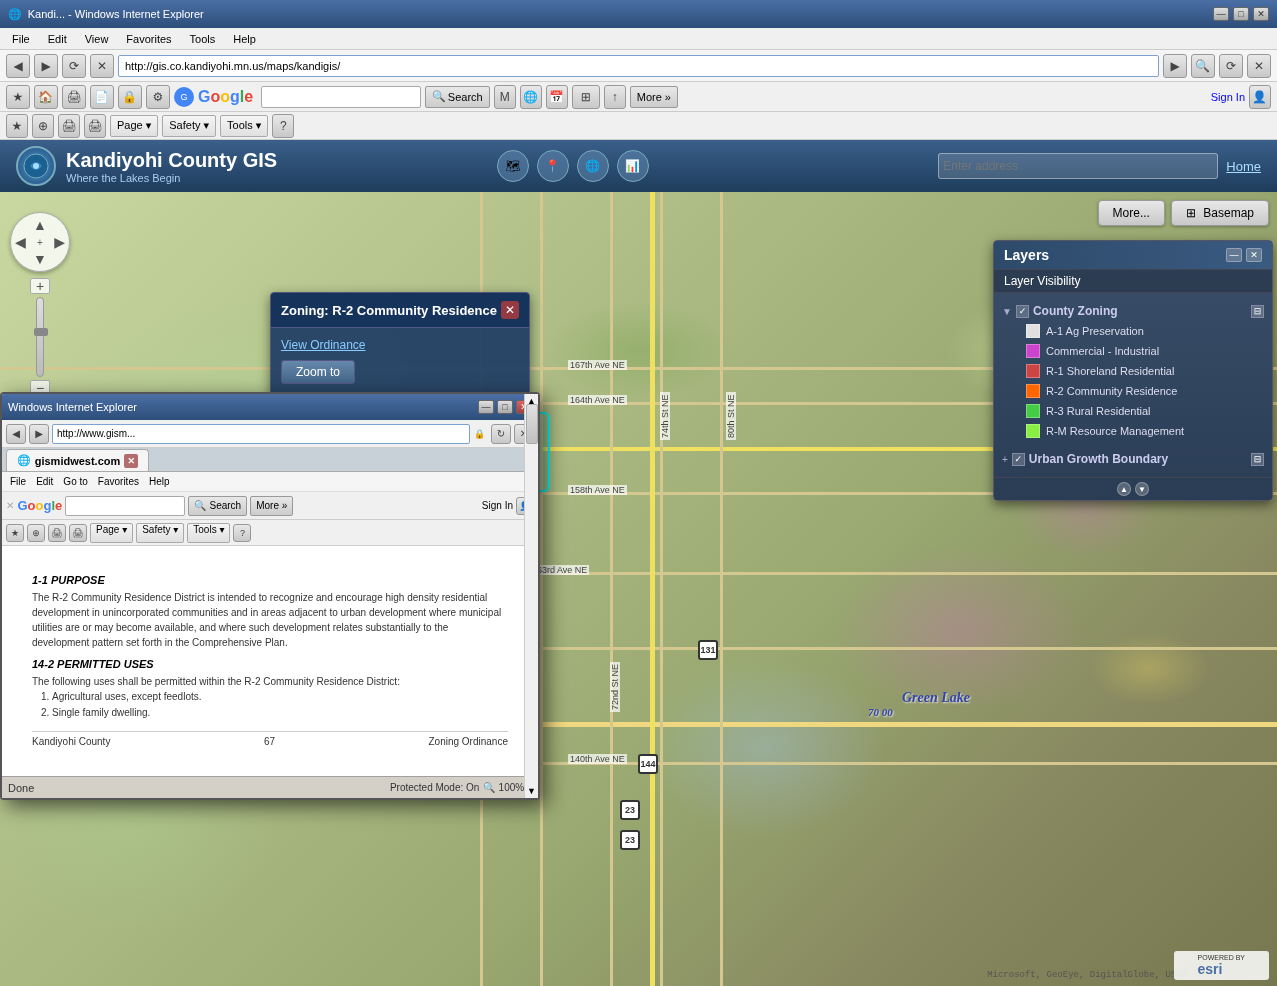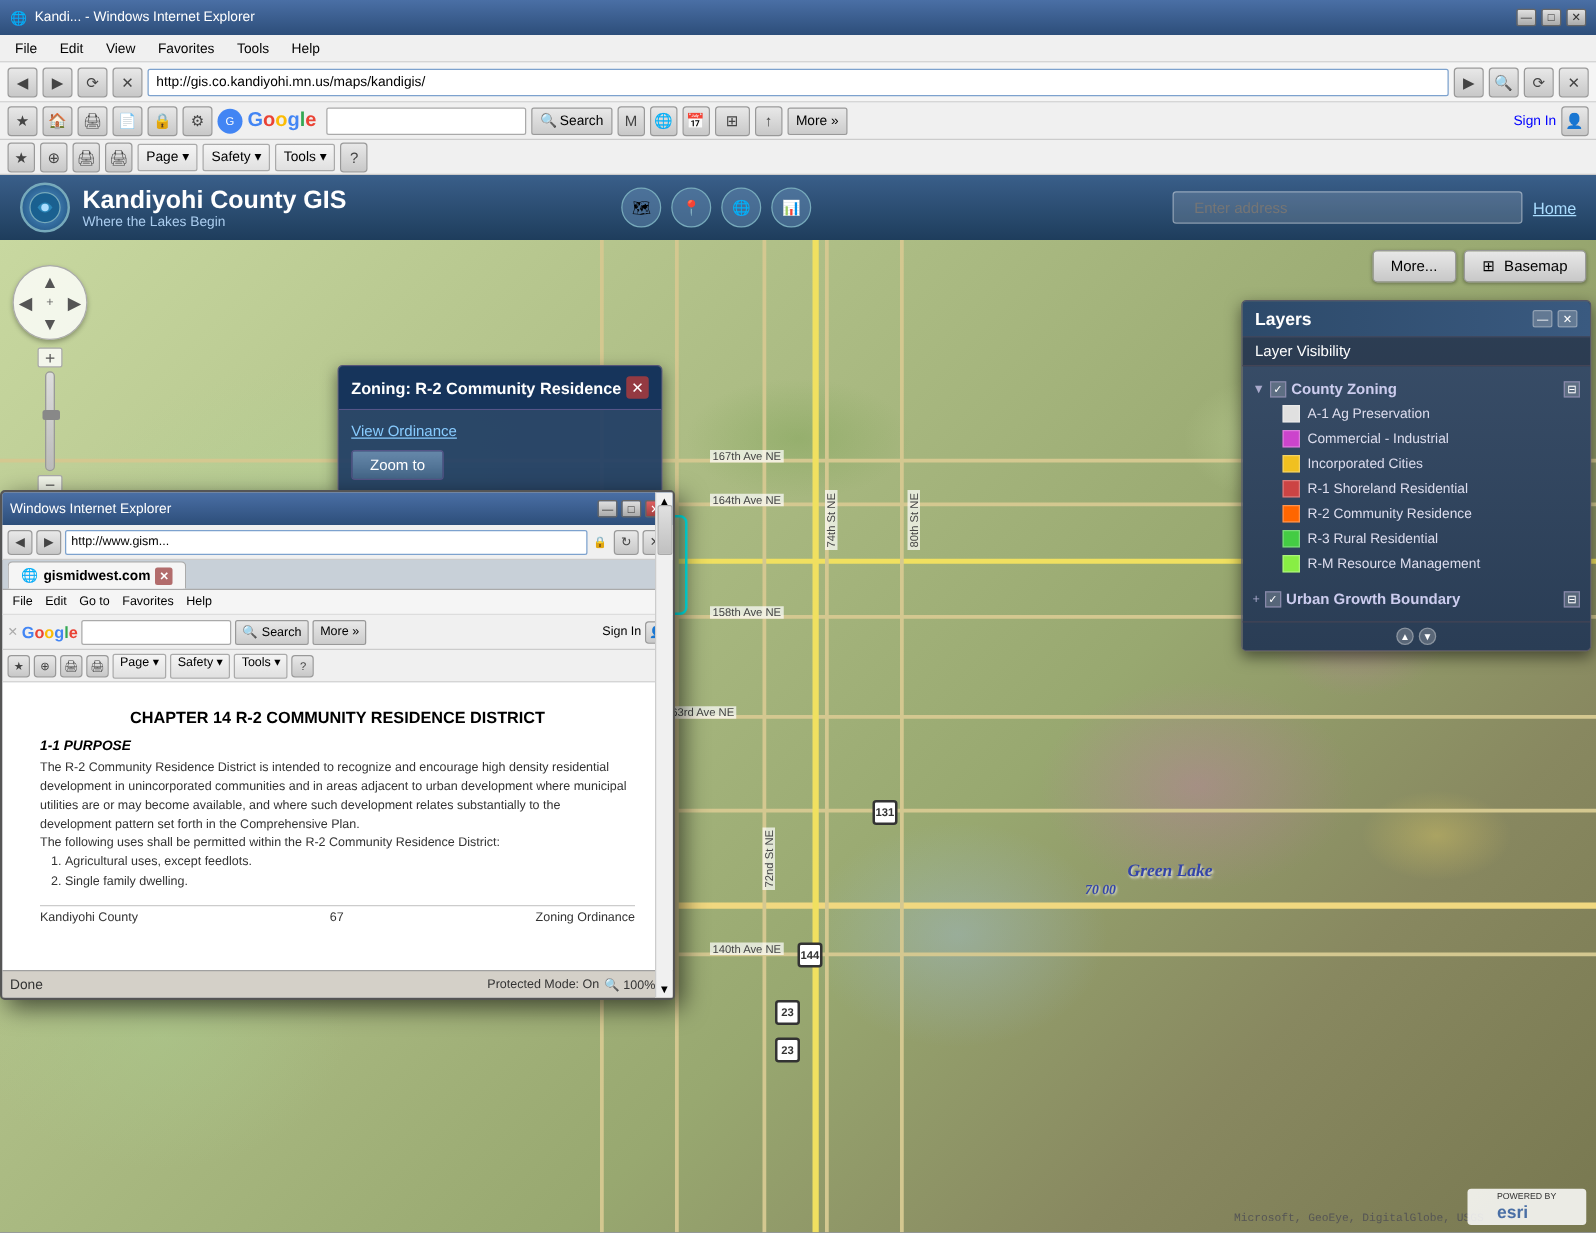--- a/index.html
+++ b/index.html
@@ -151,21 +151,21 @@
 
     .app-header-right {
       margin-left: auto;
       display: flex; align-items: center; gap: 8px;
     }
     .address-input {
       width: 280px; height: 26px;
       background: rgba(255,255,255,0.15);
       border: 1px solid rgba(255,255,255,0.4);
       border-radius: 3px;
-      padding: 0 16px;
+      padding: 0 4px;
       color: #cce;
       font-size: 12px;
     }
     .home-link { color: #aaddff; font-size: 13px; text-decoration: underline; cursor: pointer; }
 
     
     .map-container {
       flex: 1;
       position: relative;
       overflow: hidden;
@@ -829,24 +829,20 @@
 
             <div class="layer-item">
               <div class="layer-swatch" style="background:#e0e0e0;"></div>
               <span class="layer-name">A-1 Ag Preservation</span>
             </div>
             <div class="layer-item">
               <div class="layer-swatch" style="background:#cc44cc;"></div>
               <span class="layer-name">Commercial - Industrial</span>
             </div>
             <div class="layer-item">
-              <div class="layer-swatch" style="background:#f0c020;"></div>
-              <span class="layer-name">Incorporated Cities</span>
-            </div>
-            <div class="layer-item">
               <div class="layer-swatch" style="background:#cc4444;"></div>
               <span class="layer-name">R-1 Shoreland Residential</span>
             </div>
             <div class="layer-item">
               <div class="layer-swatch" style="background:#ff6600;"></div>
               <span class="layer-name">R-2 Community Residence</span>
             </div>
             <div class="layer-item">
               <div class="layer-swatch" style="background:#44cc44;"></div>
               <span class="layer-name">R-3 Rural Residential</span>
@@ -944,23 +940,23 @@
           <div class="nav-btn" style="width:18px;height:18px;font-size:9px;">🖨</div>
           <div class="nav-btn" style="width:18px;height:18px;font-size:9px;">🖨</div>
           <div style="height:20px;padding:0 5px;background:linear-gradient(to bottom,#f5f5f5,#e0e0e0);border:1px solid #aaa;border-radius:2px;font-size:10px;cursor:pointer;">Page ▾</div>
           <div style="height:20px;padding:0 5px;background:linear-gradient(to bottom,#f5f5f5,#e0e0e0);border:1px solid #aaa;border-radius:2px;font-size:10px;cursor:pointer;">Safety ▾</div>
           <div style="height:20px;padding:0 5px;background:linear-gradient(to bottom,#f5f5f5,#e0e0e0);border:1px solid #aaa;border-radius:2px;font-size:10px;cursor:pointer;">Tools ▾</div>
           <div class="nav-btn" style="width:18px;height:18px;font-size:9px;">?</div>
         </div>
 
         <div style="display:flex;flex:1;">
           <div class="inner-content">
-            <div class="doc-title">CHAPTER 14 R-2 COMMUNITY RESIDENCE DISTRICT</div>
             <div class="doc-section-title">1-1 PURPOSE</div>
             <p class="doc-body">The R-2 Community Residence District is intended to recognize and encourage high density residential development in unincorporated communities and in areas adjacent to urban development where municipal utilities are or may become available, and where such development relates substantially to the development pattern set forth in the Comprehensive Plan.</p>
+            <div class="doc-section-title">14-2 PERMITTED USES</div>
             <p class="doc-body">The following uses shall be permitted within the R-2 Community Residence District:</p>
             <ol class="doc-list">
               <li>Agricultural uses, except feedlots.</li>
               <li>Single family dwelling.</li>
             </ol>
             <div class="doc-footer">
               <span>Kandiyohi County</span>
               <span>67</span>
               <span>Zoning Ordinance</span>
             </div>

